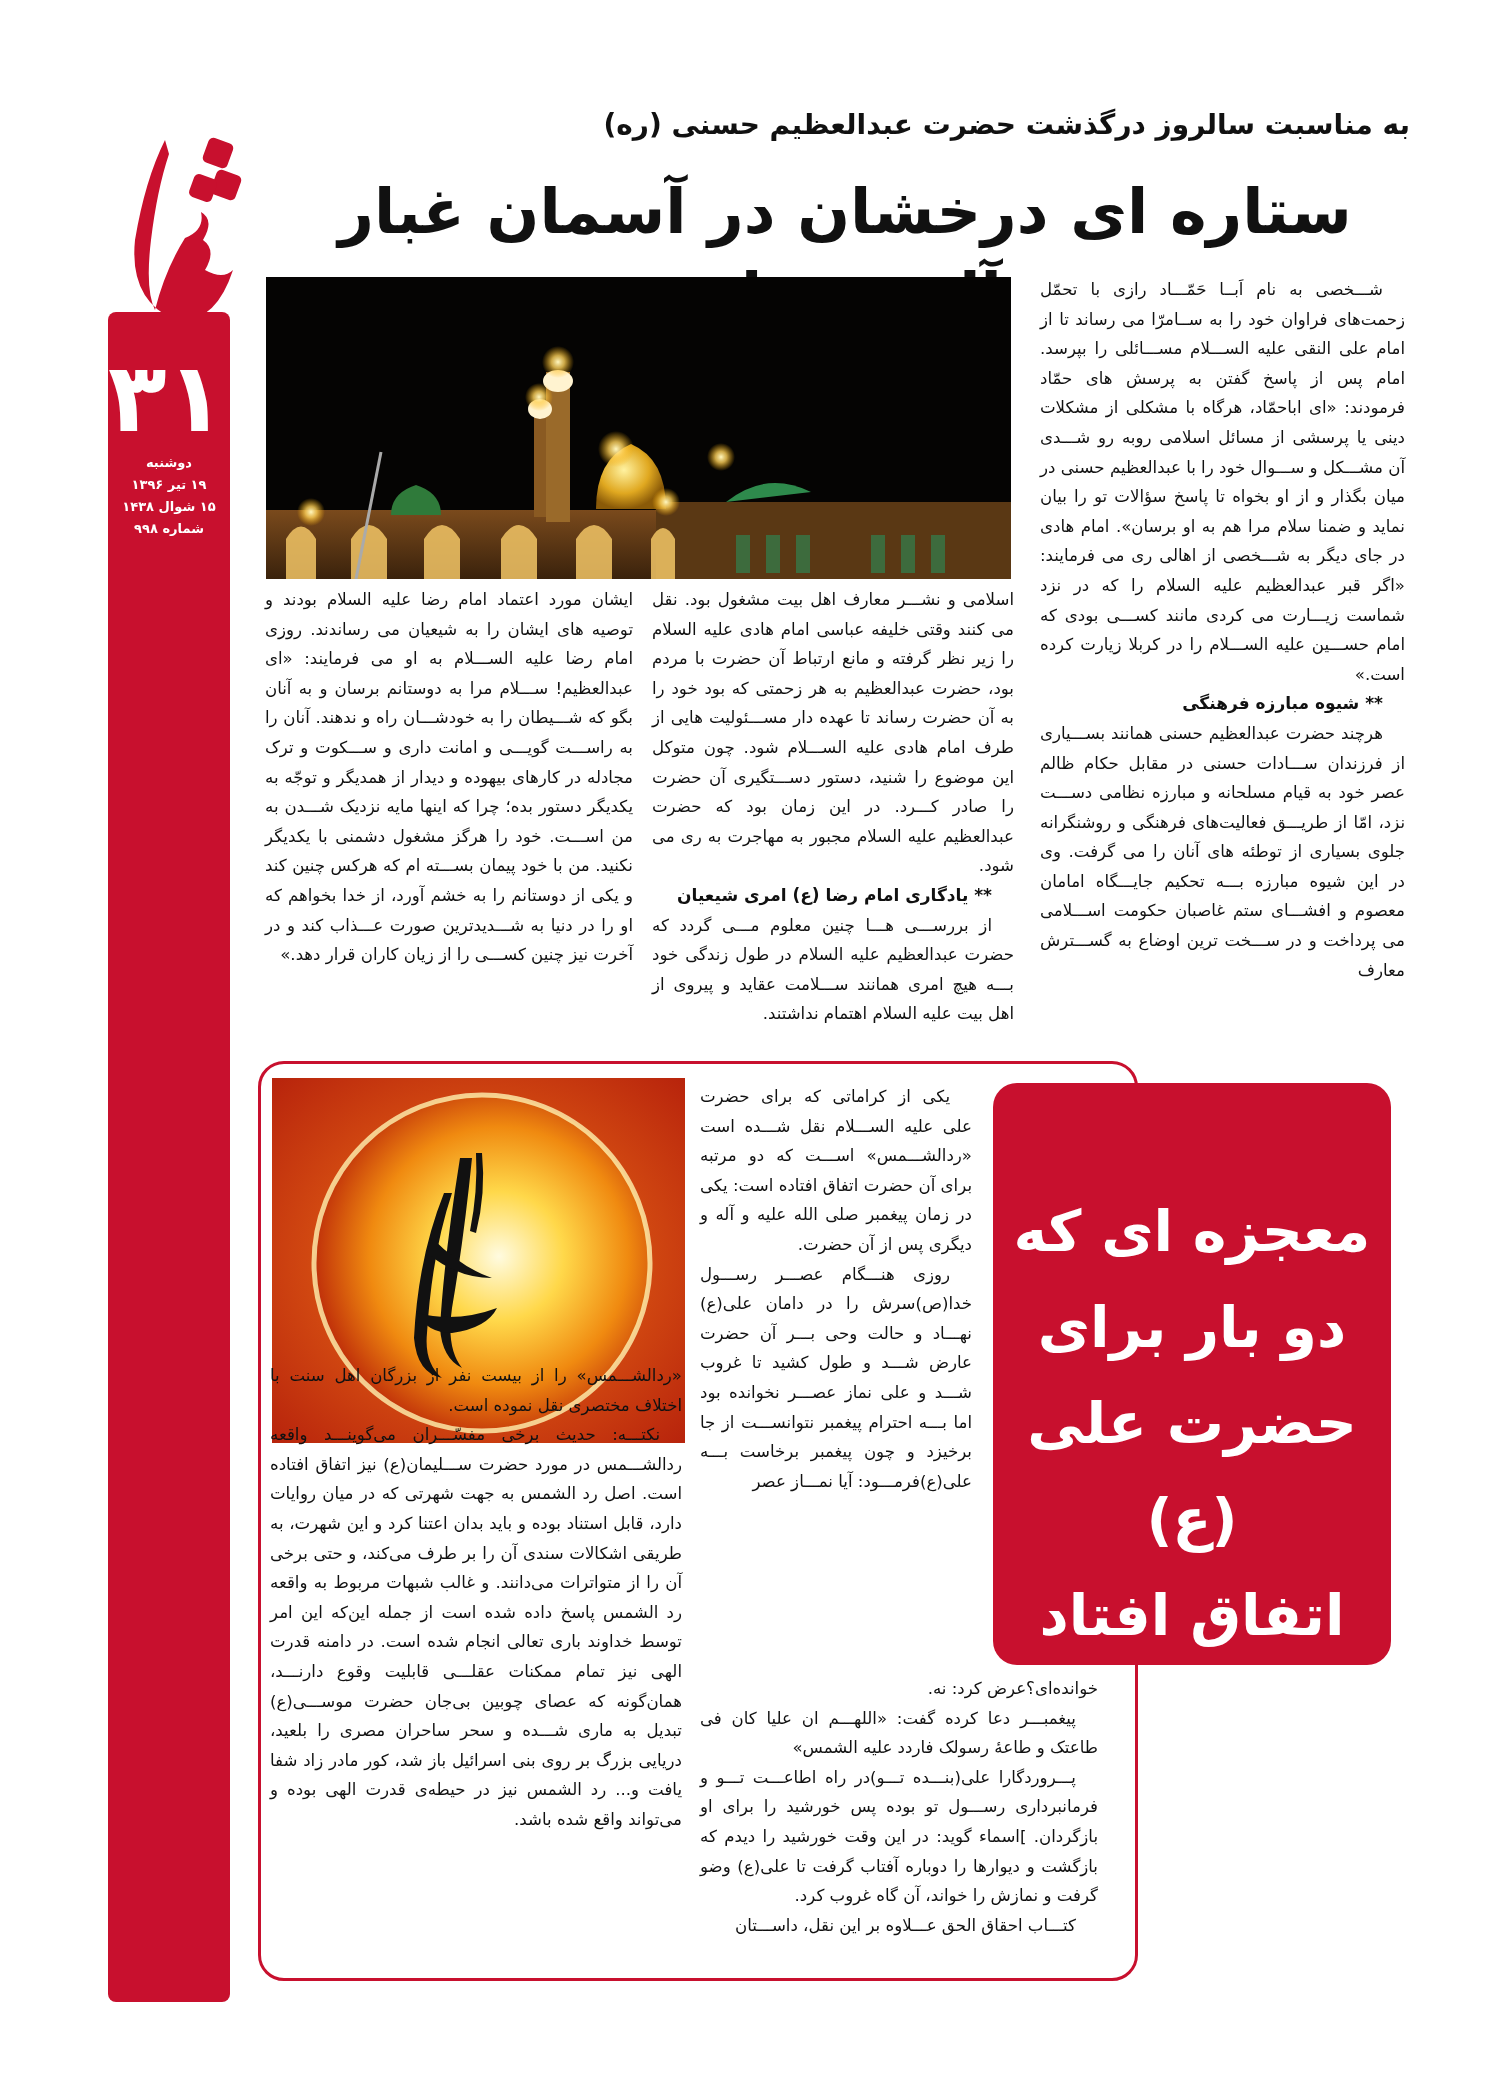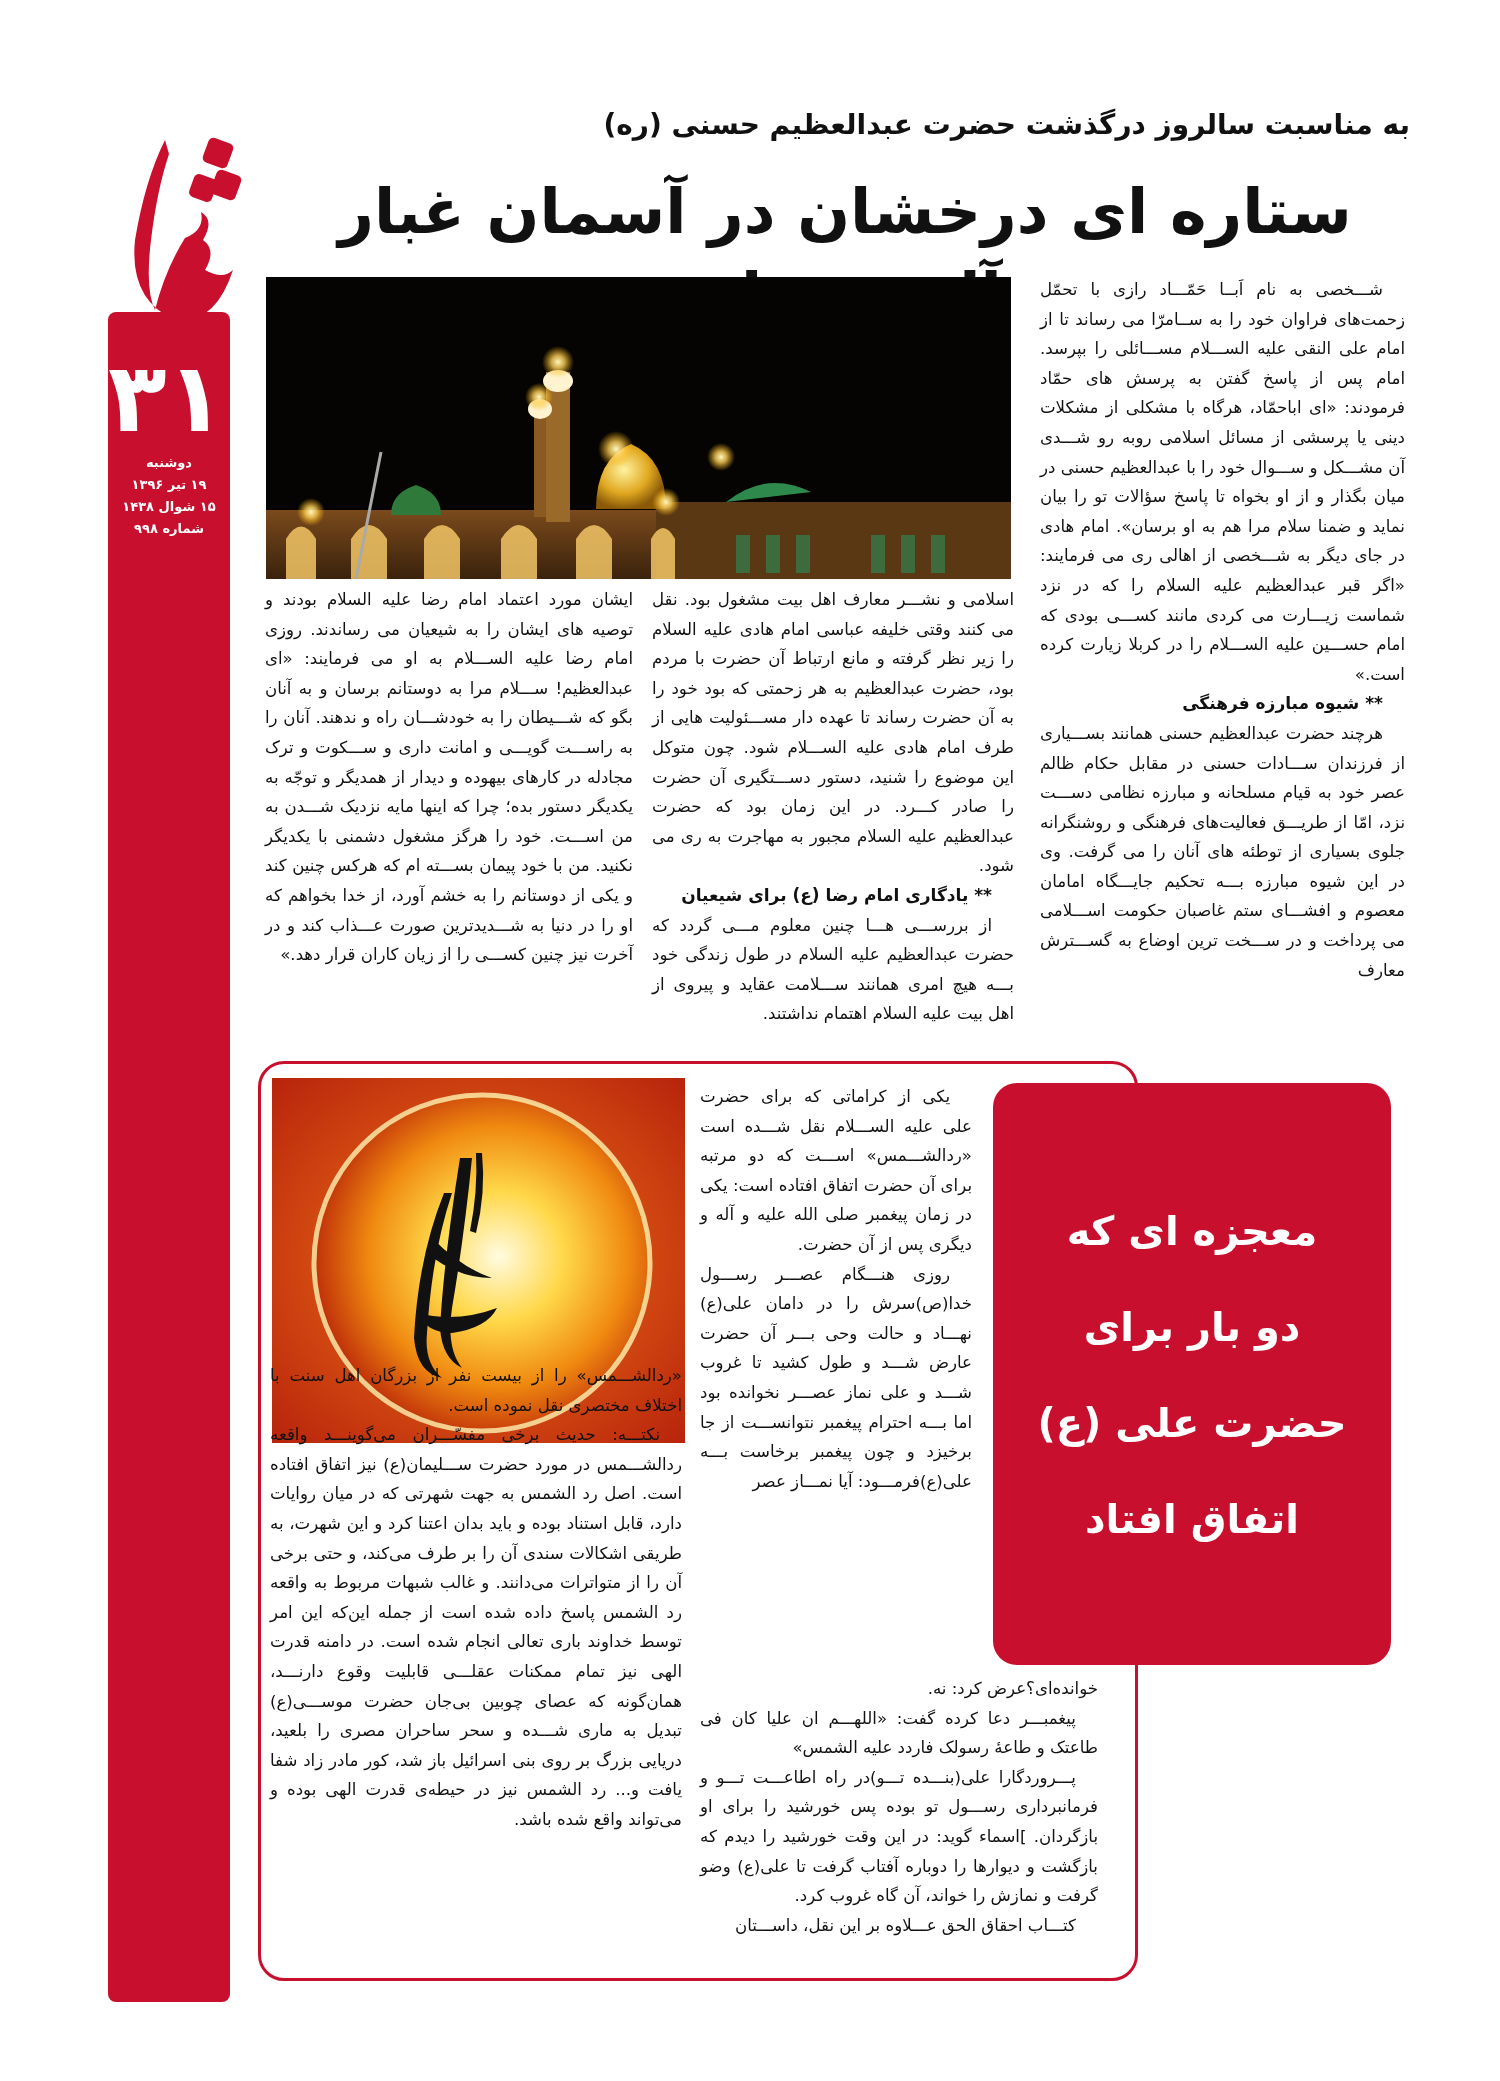--- a/index.html
+++ b/index.html
@@ -32,21 +32,21 @@
 
   .col-right { left:1040px; top:275px; width:365px; }
   .col-mid   { left:652px; top:585px; width:362px; }
   .col-left  { left:265px; top:585px; width:368px; }
 
   
   .box-border { left:258px; top:1061px; width:880px; height:920px; border:3px solid #c8102e;
                 border-radius:26px; box-sizing:border-box; }
   .red-panel { left:993px; top:1083px; width:398px; height:582px; background:#c8102e; border-radius:24px; }
   .red-panel-title { left:993px; top:1183px; width:398px; text-align:center; color:#fff;
-                     font-size:40px; font-weight:bold; line-height:96px; }
+                     font-size:57px; font-weight:bold; line-height:96px; }
   .sun { left:272px; top:1078px; width:413px; height:365px; overflow:hidden; background:#d94a0c; }
 
   .col-b1 { left:700px; top:1082px; width:272px; }
   .col-b1b { left:700px; top:1674px; width:398px; }
   .col-b2 { left:270px; top:1361px; width:412px; }
 </style>
 </head>
 <body>
 
 <svg class="abs logo" viewBox="0 0 140 210">
@@ -122,21 +122,21 @@
 </div>
 
 <div class="abs col col-right rtl">
   <p class="indent">شـــخصی به نام اَبــا حَمّـــاد رازی با تحمّل زحمت‌های فراوان خود را به ســامرّا می رساند تا از امام علی النقی علیه الســـلام مســـائلی را بپرسد. امام پس از پاسخ گفتن به پرسش های حمّاد فرمودند: «ای اباحمّاد، هرگاه با مشکلی از مشکلات دینی یا پرسشی از مسائل اسلامی روبه رو شـــدی آن مشـــکل و ســـوال خود را با عبدالعظیم حسنی در میان بگذار و از او بخواه تا پاسخ سؤالات تو را بیان نماید و ضمنا سلام مرا هم به او برسان». امام هادی در جای دیگر به شـــخصی از اهالی ری می فرمایند: «اگر قبر عبدالعظیم علیه السلام را که در نزد شماست زیـــارت می کردی مانند کســـی بودی که امام حســـین علیه الســـلام را در کربلا زیارت کرده است.»</p>
   <p class="sub indent">** شیوه مبارزه فرهنگی</p>
   <p class="indent">هرچند حضرت عبدالعظیم حسنی همانند بســـیاری از فرزندان ســـادات حسنی در مقابل حکام ظالم عصر خود به قیام مسلحانه و مبارزه نظامی دســـت نزد، امّا از طریـــق فعالیت‌های فرهنگی و روشنگرانه جلوی بسیاری از توطئه های آنان را می گرفت. وی در این شیوه مبارزه بـــه تحکیم جایـــگاه امامان معصوم و افشـــای ستم غاصبان حکومت اســـلامی می پرداخت و در ســـخت ترین اوضاع به گســـترش معارف</p>
 </div>
 
 <div class="abs col col-mid rtl">
   <p>اسلامی و نشـــر معارف اهل بیت مشغول بود. نقل می کنند وقتی خلیفه عباسی امام هادی علیه السلام را زیر نظر گرفته و مانع ارتباط آن حضرت با مردم بود، حضرت عبدالعظیم به هر زحمتی که بود خود را به آن حضرت رساند تا عهده دار مســـئولیت هایی از طرف امام هادی علیه الســـلام شود. چون متوکل این موضوع را شنید، دستور دســـتگیری آن حضرت را صادر کـــرد. در این زمان بود که حضرت عبدالعظیم علیه السلام مجبور به مهاجرت به ری می شود.</p>
-  <p class="sub indent">** یادگاری امام رضا (ع) برای شیعیان</p>
+  <p class="sub indent">** یادگاری امام رضا (ع) امری شیعیان</p>
   <p class="indent">از بررســـی هـــا چنین معلوم مـــی گردد که حضرت عبدالعظیم علیه السلام در طول زندگی خود بـــه هیچ امری همانند ســـلامت عقاید و پیروی از اهل بیت علیه السلام اهتمام نداشتند.</p>
 </div>
 
 <div class="abs col col-left rtl">
   <p>ایشان مورد اعتماد امام رضا علیه السلام بودند و توصیه های ایشان را به شیعیان می رساندند. روزی امام رضا علیه الســـلام به او می فرمایند: «ای عبدالعظیم! ســـلام مرا به دوستانم برسان و به آنان بگو که شـــیطان را به خودشـــان راه و ندهند. آنان را به راســـت گویـــی و امانت داری و ســـکوت و ترک مجادله در کارهای بیهوده و دیدار از همدیگر و توجّه به یکدیگر دستور بده؛ چرا که اینها مایه نزدیک شـــدن به من اســـت. خود را هرگز مشغول دشمنی با یکدیگر نکنید. من با خود پیمان بســـته ام که هرکس چنین کند و یکی از دوستانم را به خشم آورد، از خدا بخواهم که او را در دنیا به شـــدیدترین صورت عـــذاب کند و در آخرت نیز چنین کســـی را از زیان کاران قرار دهد.»</p>
 </div>
 
 <div class="abs box-border"></div>
 
 <div class="abs sun">

